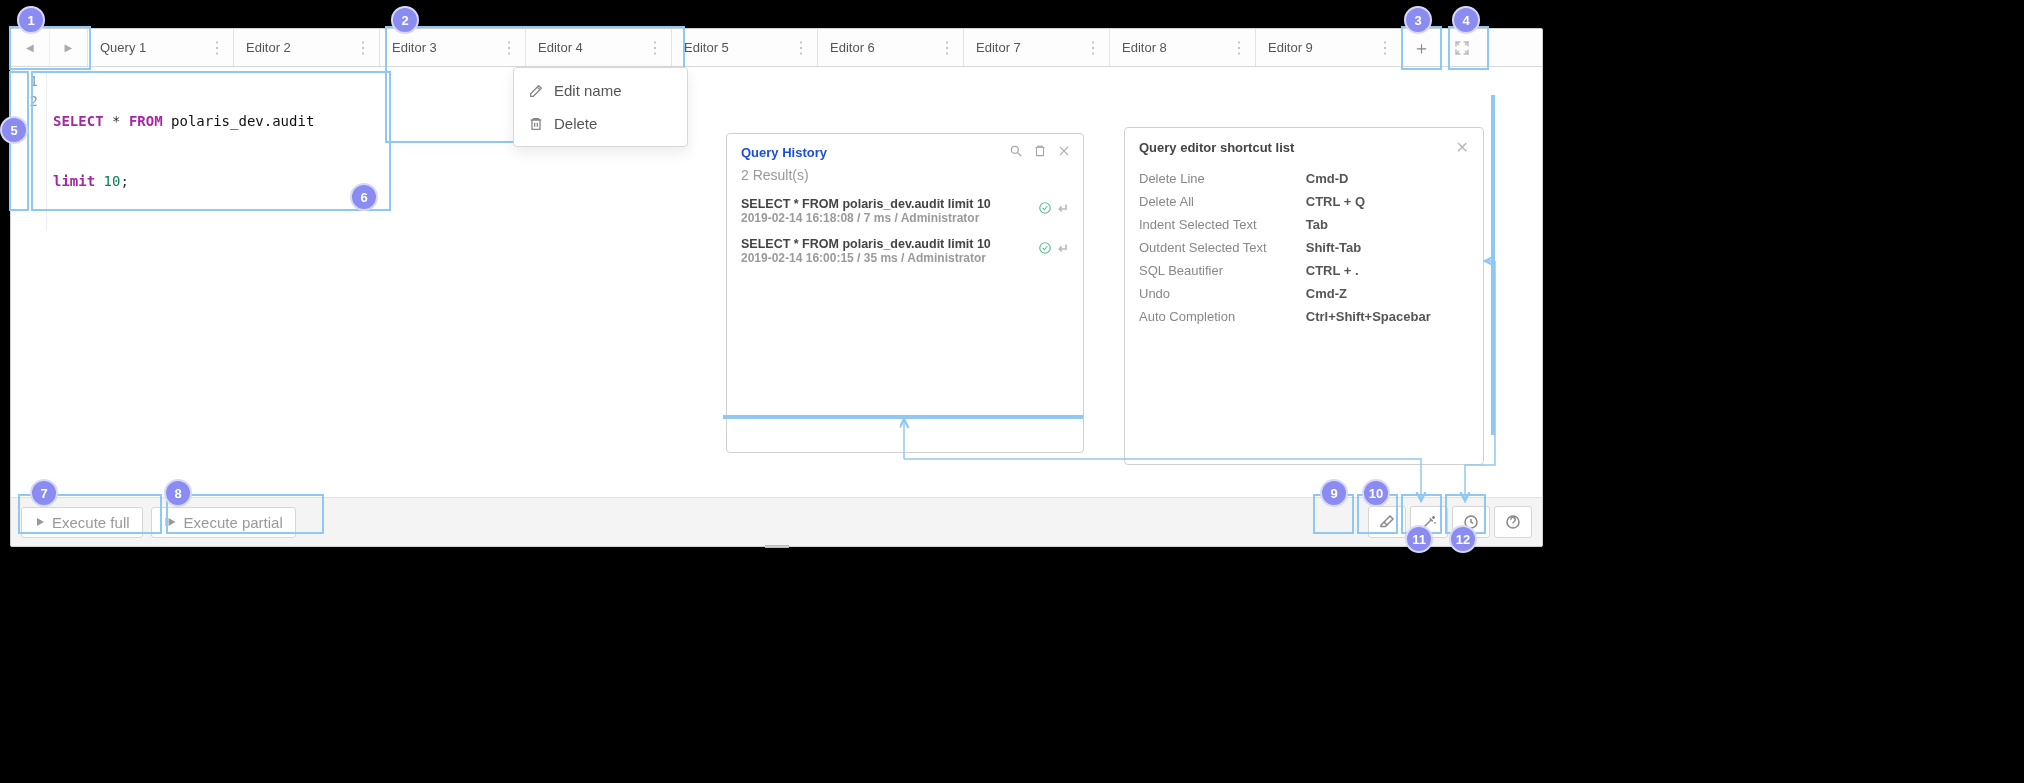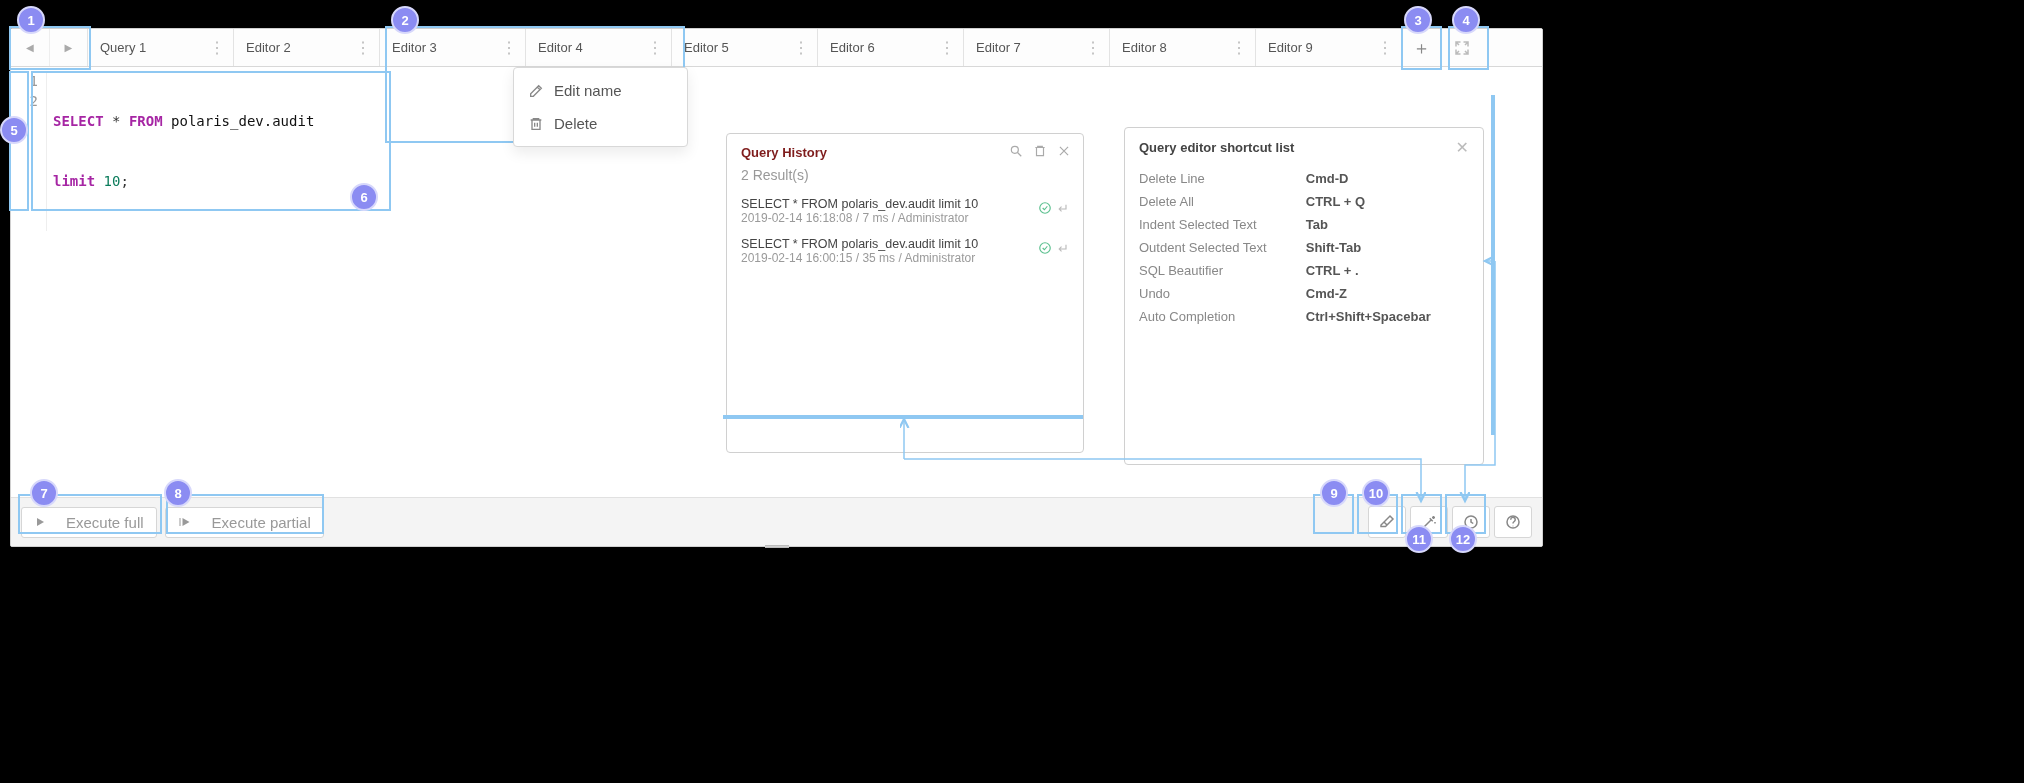--- a/index.html
+++ b/index.html
@@ -126,26 +126,26 @@
     border: 1px solid #d0d0d0;
     border-radius: 4px;
     background: #fff;
   }
   .panel .hd {
     display: flex;
     align-items: center;
     justify-content: space-between;
     padding: 10px 12px 6px 14px;
     font-weight: 600;
-    color: #7f1d1d;
+    color: #1d4ed8;
     font-size: 13px;
   }
   .panel .hd .tools { display:flex; gap:10px; color:#999; }
   .hist-sub { color:#999; font-size:14px; padding: 0 14px 8px; }
-  .hist-row { padding: 6px 14px; position:relative; }
+  .hist-row { padding: 6px 14px; position:relative;font-weight:bold; }
   .hist-row .q { font-size:12.5px; color:#444; }
   .hist-row .meta { color:#9a9a9a; font-size:12px; }
   .hist-row .icons { position:absolute; right:14px; top:10px; display:flex; gap:6px; color:#5cc08f; }
   .shortcuts { padding: 10px 14px 14px 14px; }
   .shortcuts table { width:100%; font-size:13px; color:#888; border-collapse:collapse;}
   .shortcuts td { padding: 4px 0; }
   .shortcuts td.k { color:#555; font-weight:600; }
   .shortcuts .title { font-weight:600; color:#444; font-size:13px; }
   .shortcuts .close { color:#bbb; font-size:16px; cursor:pointer;}
   
@@ -154,21 +154,21 @@
     justify-content: space-between;
     align-items: center;
     background: #f4f4f4;
     border-top: 1px solid #e1e1e1;
     padding: 8px 10px;
   }
   .bb-left { display:flex; gap: 8px; }
   .bb-btn {
     display: flex;
     align-items: center;
-    gap: 20px;
+    gap: 6px;
     background: #fff;
     border: 1px solid #d6d6d6;
     border-radius: 3px;
     padding: 6px 12px;
     color: #999;
     font-size: 15px;
     cursor: pointer;
   }
   .bb-right { display:flex; gap:4px; }
   .ico-btn {

